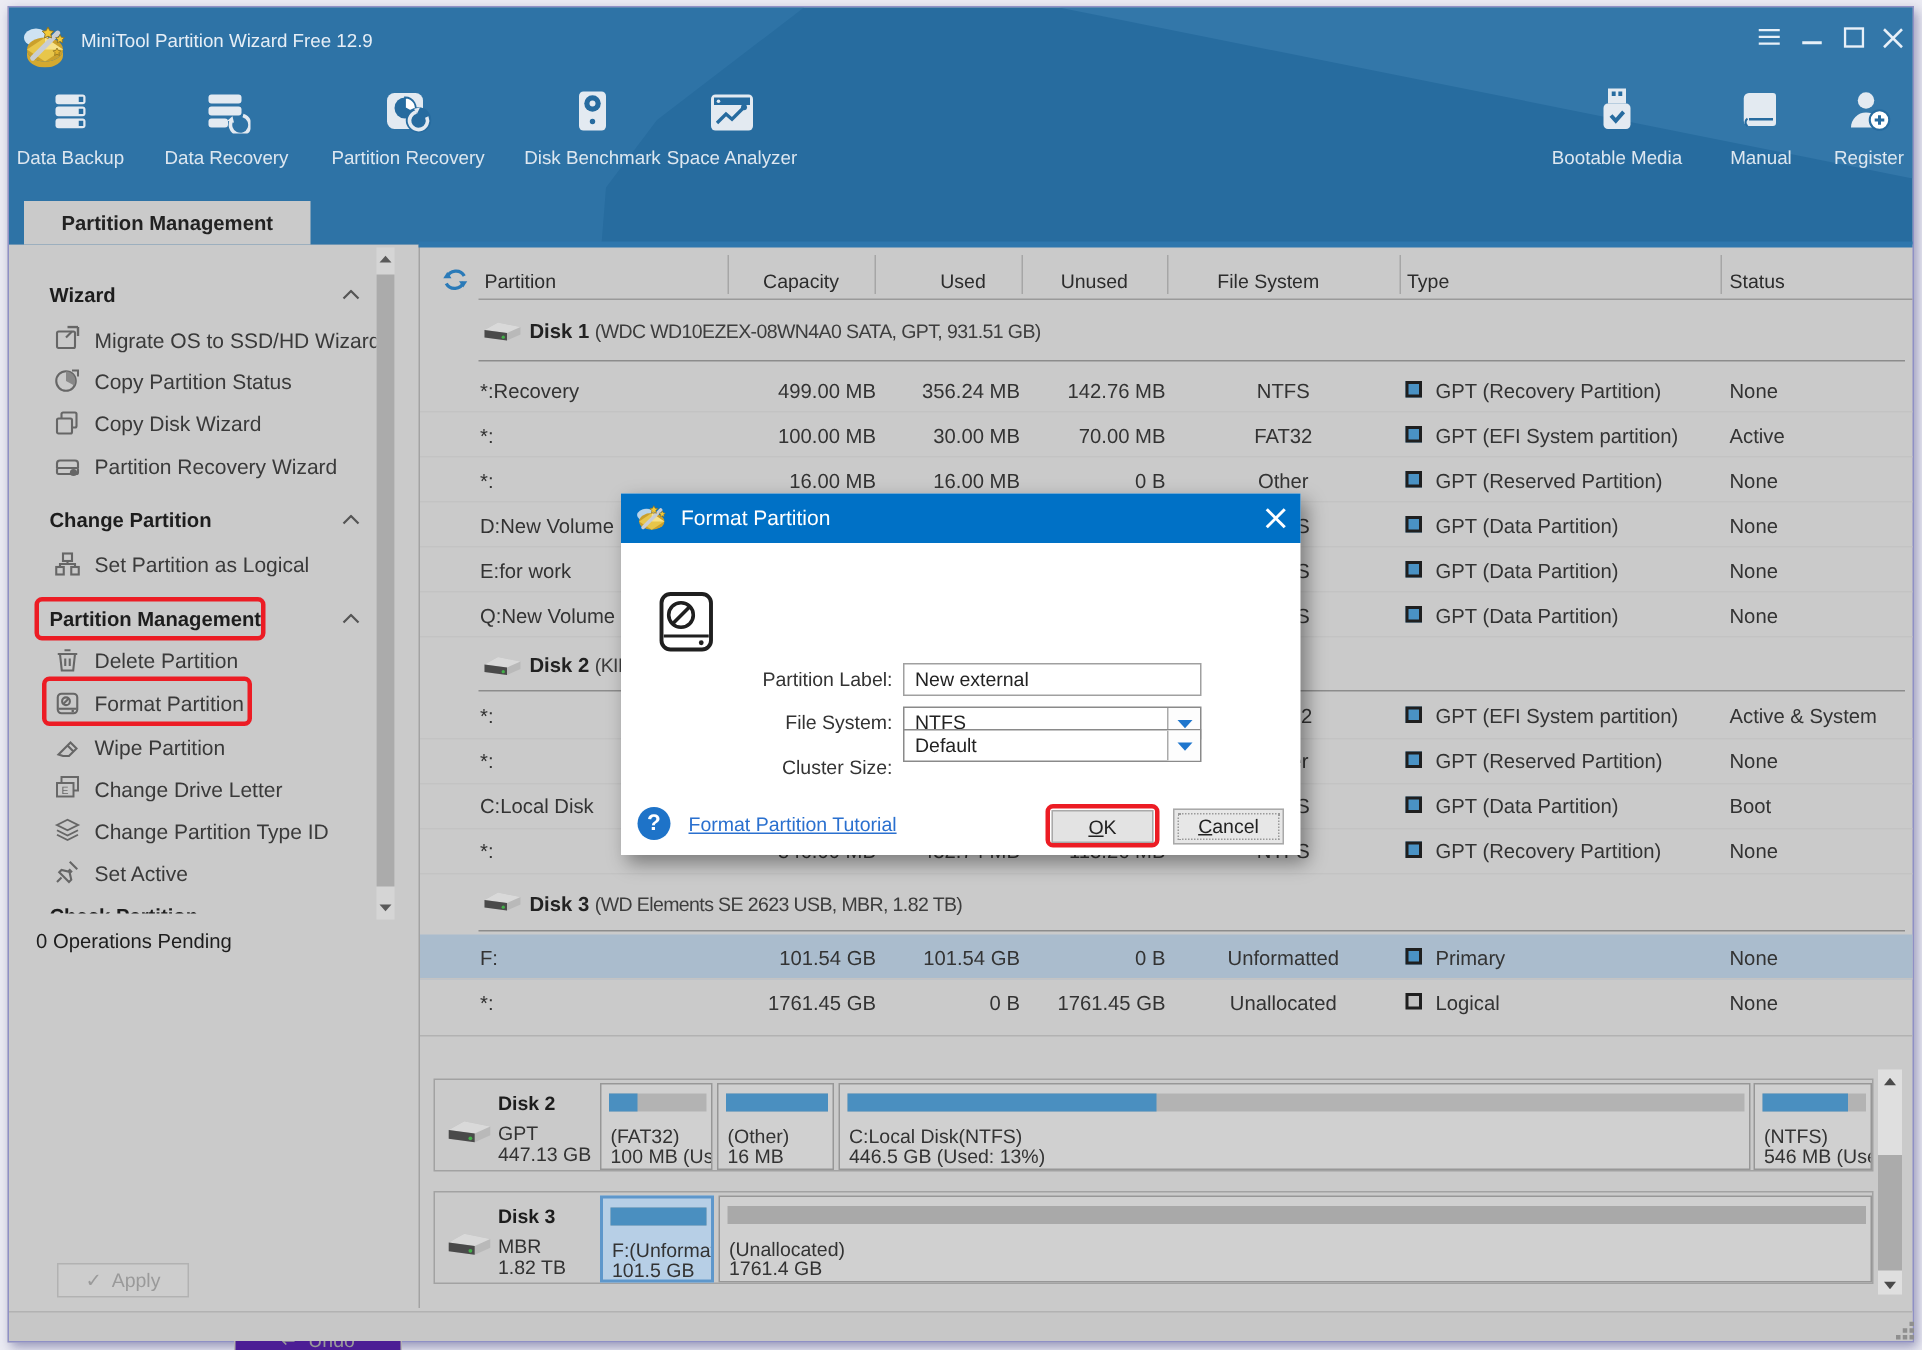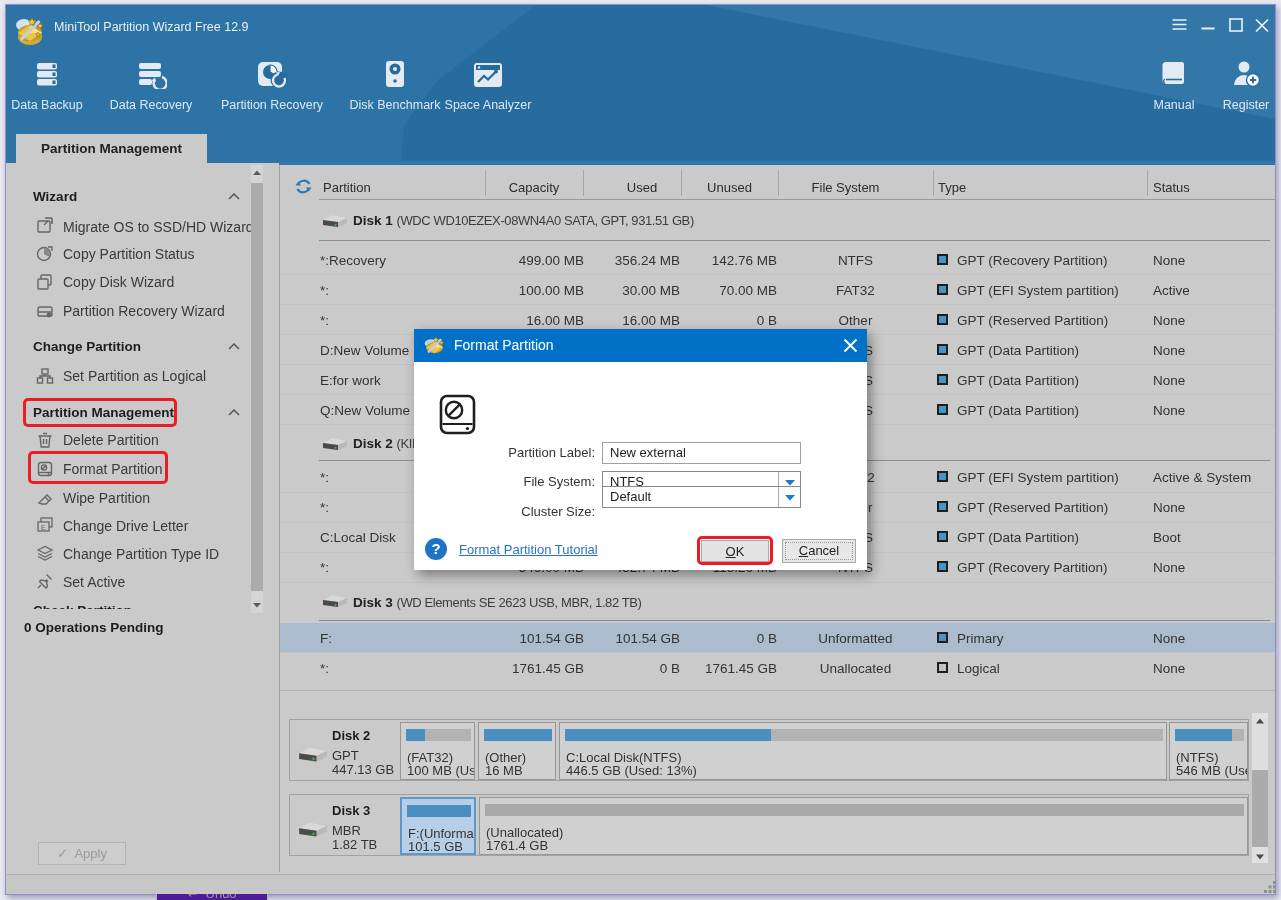--- a/index.html
+++ b/index.html
@@ -155,20 +155,32 @@
         <svg width="32" height="28" viewBox="0 0 32 28">
       <rect x="2" y="2" width="28" height="24" rx="3" fill="#e3eaf1"></rect>
       <rect x="4" y="4" width="24" height="5" fill="#266b9f"></rect>
       <circle cx="7" cy="6.5" r="1.2" fill="#e3eaf1"></circle>
       <path d="M6 21 l6 -6 4 3.5 8 -8" fill="none" stroke="#266b9f" stroke-width="2.2"></path>
       <circle cx="24" cy="10.5" r="2" fill="#266b9f"></circle>
     </svg>
       </div>
     <div class="lb">Space Analyzer</div>
   </div>
+  <div class="tool" style="left:1017px">
+    <div class="ic">
+        <svg width="24" height="32" viewBox="0 0 24 32">
+      <rect x="6" y="2" width="12" height="10" fill="#e3eaf1"></rect>
+      <rect x="8.5" y="4" width="2.6" height="3" fill="#266b9f"></rect>
+      <rect x="12.9" y="4" width="2.6" height="3" fill="#266b9f"></rect>
+      <rect x="3" y="12" width="18" height="17" rx="3" fill="#e3eaf1"></rect>
+      <path d="M8 20 l3.2 3.6 5.2 -6" fill="none" stroke="#266b9f" stroke-width="2.6"></path>
+    </svg>
+      </div>
+    <div class="lb">Bootable Media</div>
+  </div>
   <div class="tool" style="left:1113px">
     <div class="ic">
         <svg width="28" height="30" viewBox="0 0 28 30">
       <path d="M6 3 h16 a2 2 0 0 1 2 2 v18 a2 2 0 0 1 -2 2 h-16 a3.5 3.5 0 0 1 -3.5 -3.5 v-15 A3.5 3.5 0 0 1 6 3 Z" fill="#e3eaf1"></path>
       <path d="M6 20.5 h16" stroke="#266b9f" stroke-width="1.6"></path>
       <path d="M5 25 a3 3 0 0 1 0 -5" fill="none" stroke="#266b9f" stroke-width="1.4"></path>
     </svg>
       </div>
     <div class="lb">Manual</div>
   </div>
@@ -267,21 +279,21 @@
 
   <div class="abs" style="left:245px;top:160px;width:12px;height:448px;background:#d5d5d5"></div>
   <div class="abs" style="left:245px;top:178px;width:12px;height:408px;background:#ababab"></div>
   <svg class="abs" style="left:246px;top:164px" width="10" height="8" viewBox="0 0 10 8">
       <path d="M1 6 L5 1.5 L9 6 Z" fill="#5a5a5a"></path>
     </svg>
   <svg class="abs" style="left:246px;top:596px" width="10" height="8" viewBox="0 0 10 8">
       <path d="M1 2 L5 6.5 L9 2 Z" fill="#5a5a5a"></path>
     </svg>
 
-  <div class="abs" style="left:18px;top:615px;font-size:13.5px;font-weight:bold;color:#1d1d1d">0 Operations Pending</div>
+  <div class="abs" style="left:18px;top:615px;font-size:13.5px;font-weight:normal;color:#1d1d1d">0 Operations Pending</div>
 
   <div class="btn" style="left:32px;top:837px;width:88px;height:23px;background:#cdcdcd;border-color:#b2b2b2;color:#9a9a9a">✓&nbsp; Apply</div>
   <div class="btn" style="left:150px;top:877px;width:112px;height:23px;background:#4c1d95;border-color:#b2b2b2;color:#9a9a9a">↩&nbsp; Undo</div>
 
   <div class="redbox" style="left:17px;top:393px;width:154px;height:29px"></div>
   <div class="redbox" style="left:22px;top:446px;width:140px;height:33px"></div>
 
   <div class="abs" style="left:273px;top:156px;width:996px;height:4px;background:#2f77ad"></div>
 
   <svg class="abs" style="left:289px;top:173px" width="17" height="17" viewBox="0 0 17 17">

